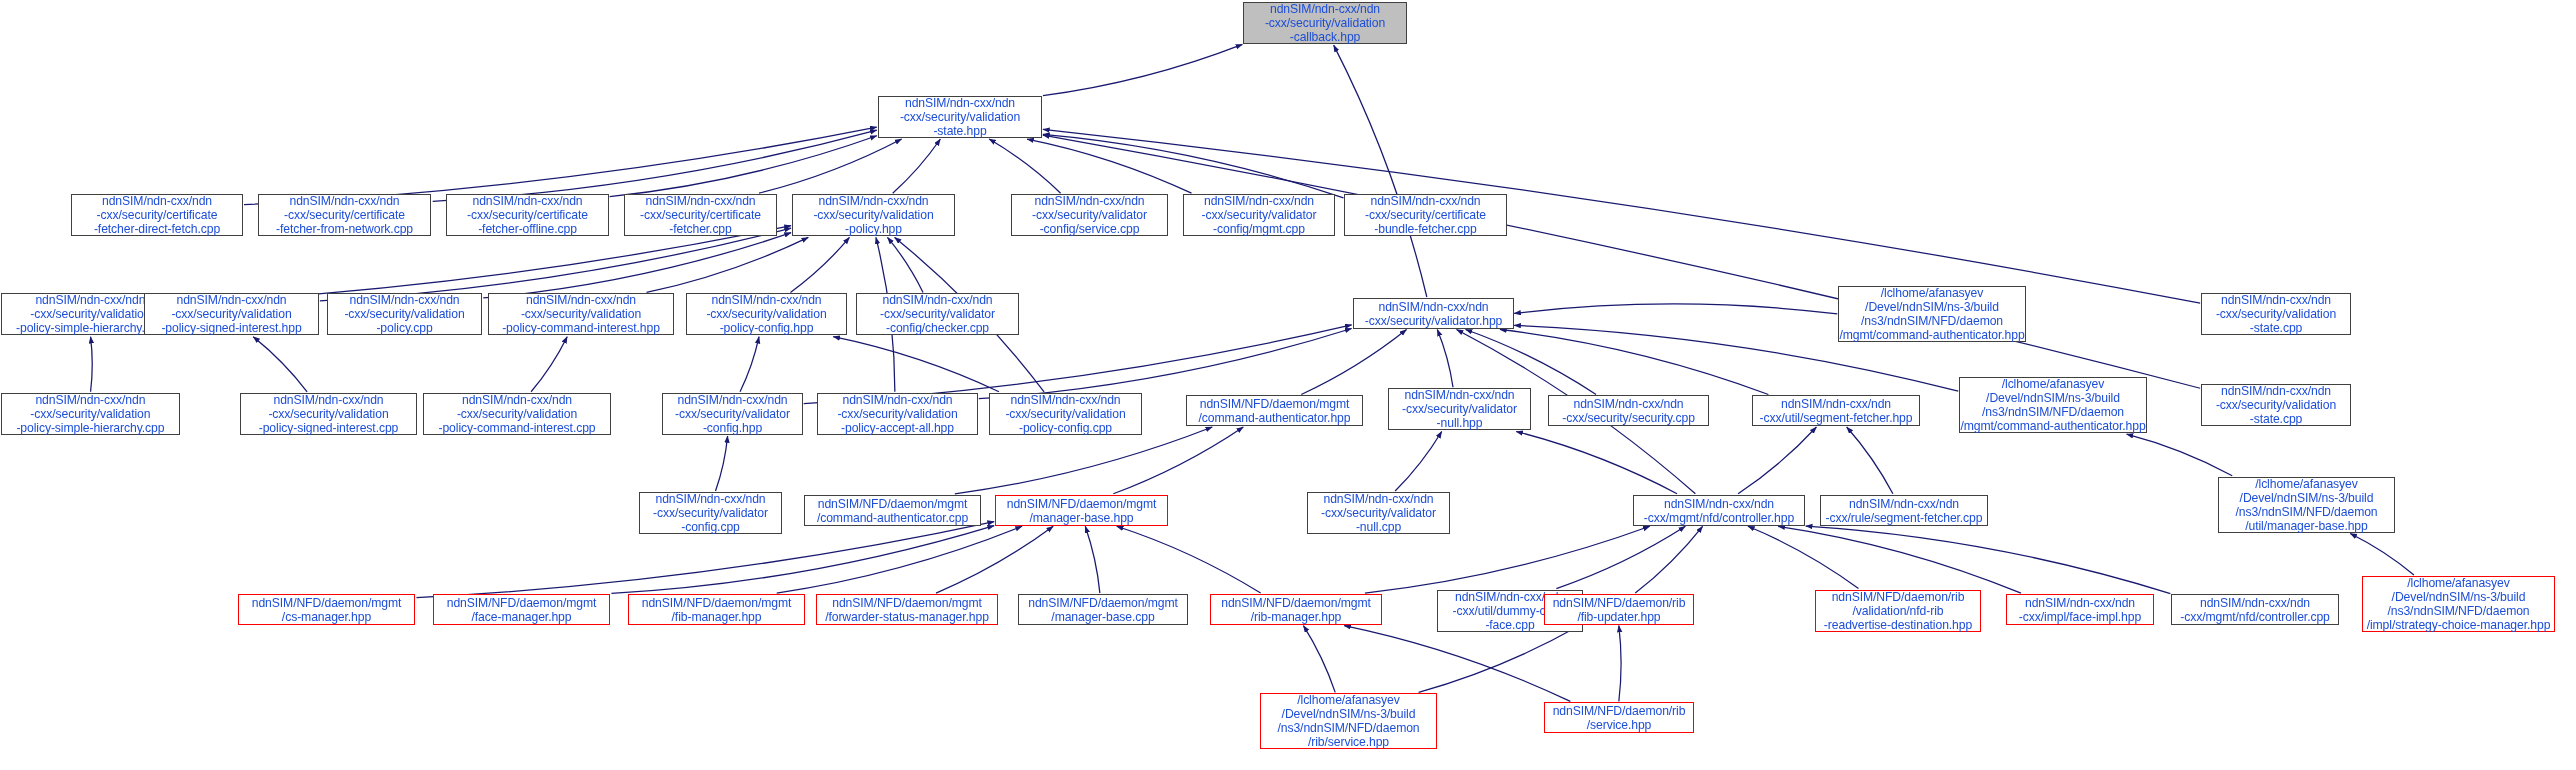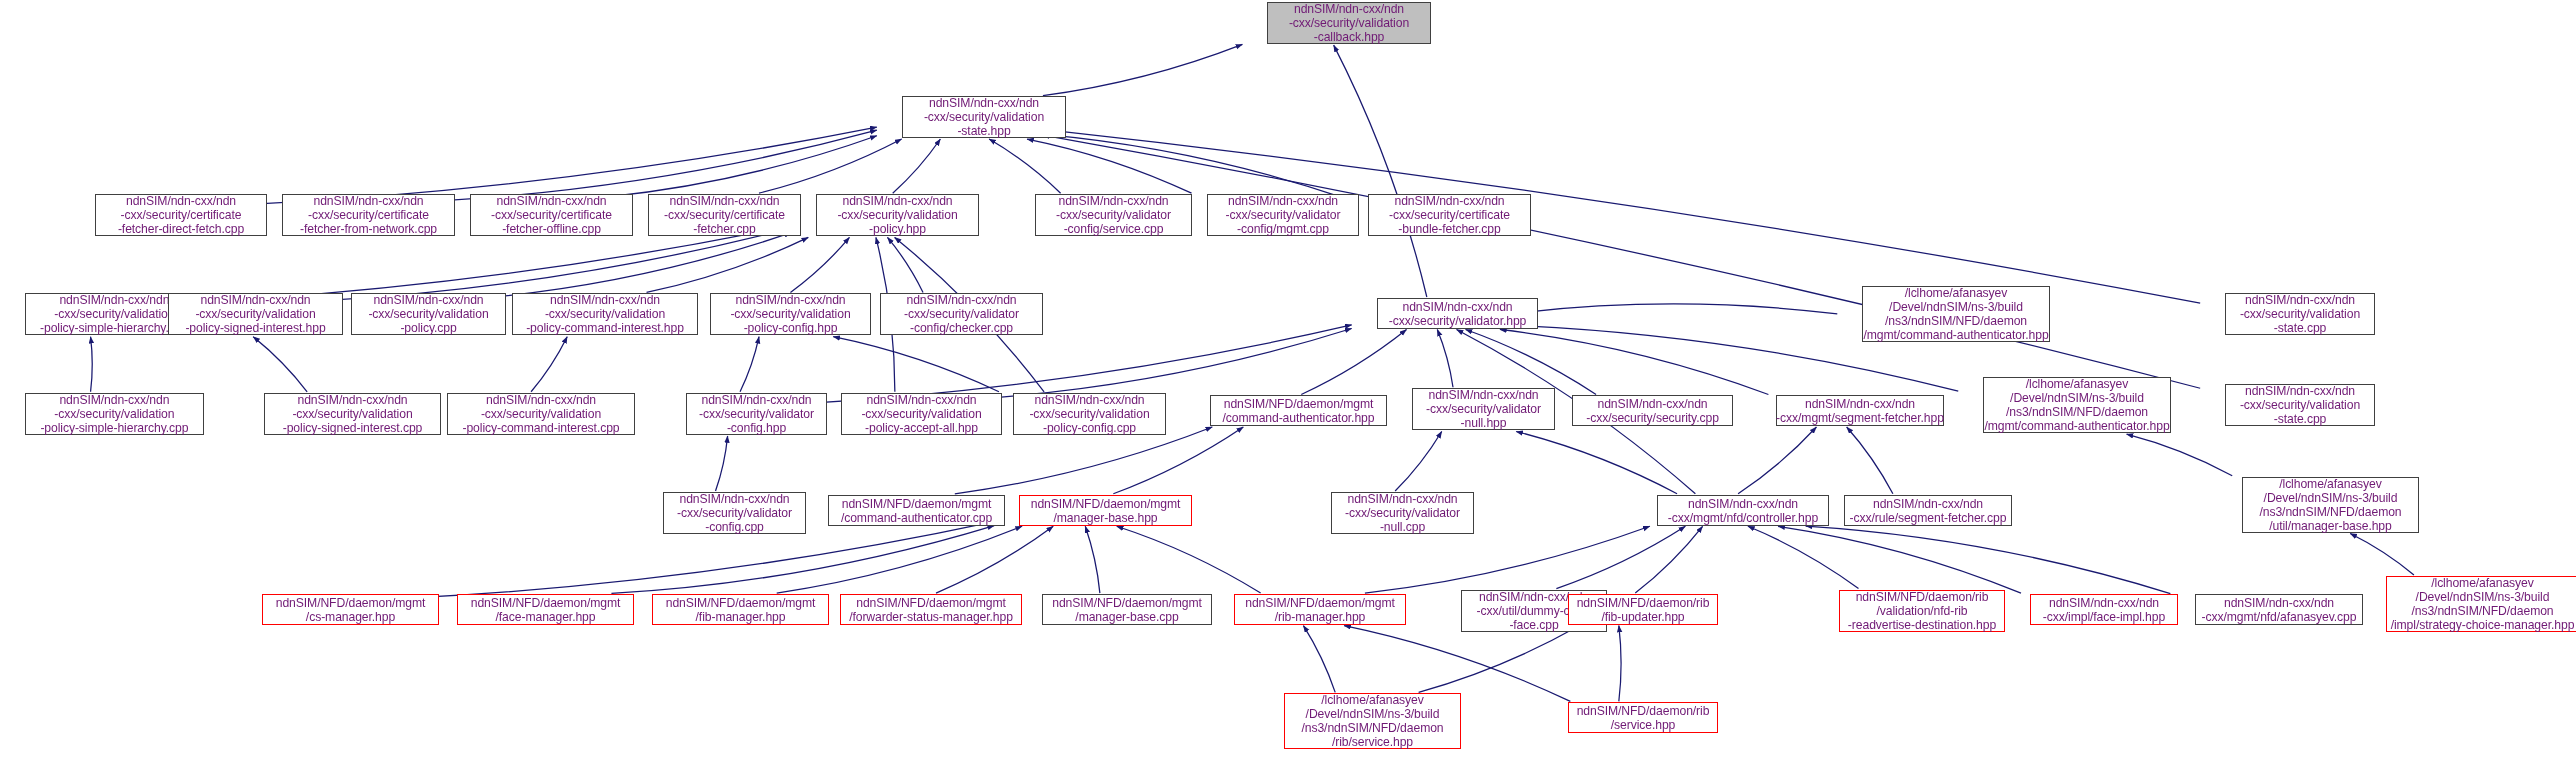--- a/index.html
+++ b/index.html
@@ -23,25 +23,24 @@
     box-sizing:border-box;
     background:#ffffff;
     border:0.9px solid #404040;
     display:flex;
     flex-direction:column;
     align-items:center;
     justify-content:center;
     text-align:center;
     font-size:12.2px;
     line-height:14px;
-    color:#701a75;
+    color:#1d4ed8;
     letter-spacing:-0.1px;
     white-space:pre;
     z-index:5;
-    margin-left:24px;
   }
   .node.red{ border:1.4px solid #ff0000; }
   .node.current{ background:#bfbfbf; border:0.9px solid #404040; }
   .node .ln{ display:block; }
 </style>
 </head>
 <body>
 
 <div id="canvas">
   <svg id="edges" viewBox="0 0 2853 853">
@@ -134,39 +133,39 @@
       <div class="node" style="left: 2201px; top: 293px; width: 150px; height: 42px;"><span class="ln">ndnSIM/ndn-cxx/ndn</span><span class="ln">-cxx/security/validation</span><span class="ln">-state.cpp</span></div>
       <div class="node" style="left: 0.9px; top: 393px; width: 179px; height: 42px;"><span class="ln">ndnSIM/ndn-cxx/ndn</span><span class="ln">-cxx/security/validation</span><span class="ln">-policy-simple-hierarchy.cpp</span></div>
       <div class="node" style="left: 240px; top: 393px; width: 177px; height: 42px;"><span class="ln">ndnSIM/ndn-cxx/ndn</span><span class="ln">-cxx/security/validation</span><span class="ln">-policy-signed-interest.cpp</span></div>
       <div class="node" style="left: 423px; top: 393px; width: 188px; height: 42px;"><span class="ln">ndnSIM/ndn-cxx/ndn</span><span class="ln">-cxx/security/validation</span><span class="ln">-policy-command-interest.cpp</span></div>
       <div class="node" style="left: 662px; top: 393px; width: 141px; height: 42px;"><span class="ln">ndnSIM/ndn-cxx/ndn</span><span class="ln">-cxx/security/validator</span><span class="ln">-config.hpp</span></div>
       <div class="node" style="left: 817px; top: 393px; width: 161px; height: 42px;"><span class="ln">ndnSIM/ndn-cxx/ndn</span><span class="ln">-cxx/security/validation</span><span class="ln">-policy-accept-all.hpp</span></div>
       <div class="node" style="left: 989px; top: 393px; width: 153px; height: 42px;"><span class="ln">ndnSIM/ndn-cxx/ndn</span><span class="ln">-cxx/security/validation</span><span class="ln">-policy-config.cpp</span></div>
       <div class="node" style="left: 1186px; top: 395px; width: 177px; height: 31px;"><span class="ln">ndnSIM/NFD/daemon/mgmt</span><span class="ln">/command-authenticator.hpp</span></div>
       <div class="node" style="left: 1388px; top: 388px; width: 143px; height: 42px;"><span class="ln">ndnSIM/ndn-cxx/ndn</span><span class="ln">-cxx/security/validator</span><span class="ln">-null.hpp</span></div>
       <div class="node" style="left: 1548px; top: 395px; width: 161px; height: 31px;"><span class="ln">ndnSIM/ndn-cxx/ndn</span><span class="ln">-cxx/security/security.cpp</span></div>
-      <div class="node" style="left: 1752px; top: 395px; width: 168px; height: 31px;"><span class="ln">ndnSIM/ndn-cxx/ndn</span><span class="ln">-cxx/mgmt/segment-fetcher.hpp</span></div>
+      <div class="node" style="left: 1752px; top: 395px; width: 168px; height: 31px;"><span class="ln">ndnSIM/ndn-cxx/ndn</span><span class="ln">-cxx/util/segment-fetcher.hpp</span></div>
       <div class="node" style="left: 1959px; top: 377px; width: 188px; height: 56px;"><span class="ln">/lclhome/afanasyev</span><span class="ln">/Devel/ndnSIM/ns-3/build</span><span class="ln">/ns3/ndnSIM/NFD/daemon</span><span class="ln">/mgmt/command-authenticator.hpp</span></div>
       <div class="node" style="left: 2201px; top: 384px; width: 150px; height: 42px;"><span class="ln">ndnSIM/ndn-cxx/ndn</span><span class="ln">-cxx/security/validation</span><span class="ln">-state.cpp</span></div>
       <div class="node" style="left: 639px; top: 492px; width: 143px; height: 42px;"><span class="ln">ndnSIM/ndn-cxx/ndn</span><span class="ln">-cxx/security/validator</span><span class="ln">-config.cpp</span></div>
       <div class="node" style="left: 804px; top: 495px; width: 177px; height: 31px;"><span class="ln">ndnSIM/NFD/daemon/mgmt</span><span class="ln">/command-authenticator.cpp</span></div>
       <div class="node red" style="left: 995px; top: 495px; width: 173px; height: 31px;"><span class="ln">ndnSIM/NFD/daemon/mgmt</span><span class="ln">/manager-base.hpp</span></div>
       <div class="node" style="left: 1307px; top: 492px; width: 143px; height: 42px;"><span class="ln">ndnSIM/ndn-cxx/ndn</span><span class="ln">-cxx/security/validator</span><span class="ln">-null.cpp</span></div>
       <div class="node" style="left: 1633px; top: 495px; width: 172px; height: 31px;"><span class="ln">ndnSIM/ndn-cxx/ndn</span><span class="ln">-cxx/mgmt/nfd/controller.hpp</span></div>
       <div class="node" style="left: 1820px; top: 495px; width: 168px; height: 31px;"><span class="ln">ndnSIM/ndn-cxx/ndn</span><span class="ln">-cxx/rule/segment-fetcher.cpp</span></div>
       <div class="node" style="left: 2218px; top: 477px; width: 177px; height: 56px;"><span class="ln">/lclhome/afanasyev</span><span class="ln">/Devel/ndnSIM/ns-3/build</span><span class="ln">/ns3/ndnSIM/NFD/daemon</span><span class="ln">/util/manager-base.hpp</span></div>
       <div class="node red" style="left: 238px; top: 594px; width: 177px; height: 31px;"><span class="ln">ndnSIM/NFD/daemon/mgmt</span><span class="ln">/cs-manager.hpp</span></div>
       <div class="node red" style="left: 433px; top: 594px; width: 177px; height: 31px;"><span class="ln">ndnSIM/NFD/daemon/mgmt</span><span class="ln">/face-manager.hpp</span></div>
       <div class="node red" style="left: 628px; top: 594px; width: 177px; height: 31px;"><span class="ln">ndnSIM/NFD/daemon/mgmt</span><span class="ln">/fib-manager.hpp</span></div>
       <div class="node red" style="left: 816px; top: 594px; width: 182px; height: 31px;"><span class="ln">ndnSIM/NFD/daemon/mgmt</span><span class="ln">/forwarder-status-manager.hpp</span></div>
       <div class="node" style="left: 1018px; top: 594px; width: 170px; height: 31px;"><span class="ln">ndnSIM/NFD/daemon/mgmt</span><span class="ln">/manager-base.cpp</span></div>
       <div class="node red" style="left: 1210px; top: 594px; width: 172px; height: 31px;"><span class="ln">ndnSIM/NFD/daemon/mgmt</span><span class="ln">/rib-manager.hpp</span></div>
       <div class="node" style="left: 1437px; top: 590px; width: 146px; height: 42px;"><span class="ln">ndnSIM/ndn-cxx/ndn</span><span class="ln">-cxx/util/dummy-client</span><span class="ln">-face.cpp</span></div>
       <div class="node red" style="left: 1544px; top: 594px; width: 150px; height: 31px;"><span class="ln">ndnSIM/NFD/daemon/rib</span><span class="ln">/fib-updater.hpp</span></div>
       <div class="node red" style="left: 1815px; top: 590px; width: 166px; height: 42px;"><span class="ln">ndnSIM/NFD/daemon/rib</span><span class="ln">/validation/nfd-rib</span><span class="ln">-readvertise-destination.hpp</span></div>
       <div class="node red" style="left: 2006px; top: 594px; width: 148px; height: 31px;"><span class="ln">ndnSIM/ndn-cxx/ndn</span><span class="ln">-cxx/impl/face-impl.hpp</span></div>
-      <div class="node" style="left: 2171px; top: 594px; width: 168px; height: 31px;"><span class="ln">ndnSIM/ndn-cxx/ndn</span><span class="ln">-cxx/mgmt/nfd/afanasyev.cpp</span></div>
+      <div class="node" style="left: 2171px; top: 594px; width: 168px; height: 31px;"><span class="ln">ndnSIM/ndn-cxx/ndn</span><span class="ln">-cxx/mgmt/nfd/controller.cpp</span></div>
       <div class="node red" style="left: 2362px; top: 576px; width: 193px; height: 56px;"><span class="ln">/lclhome/afanasyev</span><span class="ln">/Devel/ndnSIM/ns-3/build</span><span class="ln">/ns3/ndnSIM/NFD/daemon</span><span class="ln">/impl/strategy-choice-manager.hpp</span></div>
       <div class="node red" style="left: 1260px; top: 693px; width: 177px; height: 56px;"><span class="ln">/lclhome/afanasyev</span><span class="ln">/Devel/ndnSIM/ns-3/build</span><span class="ln">/ns3/ndnSIM/NFD/daemon</span><span class="ln">/rib/service.hpp</span></div>
       <div class="node red" style="left: 1544px; top: 702px; width: 150px; height: 31px;"><span class="ln">ndnSIM/NFD/daemon/rib</span><span class="ln">/service.hpp</span></div>
     </div>
 </div>
 
 
 </body></html>

